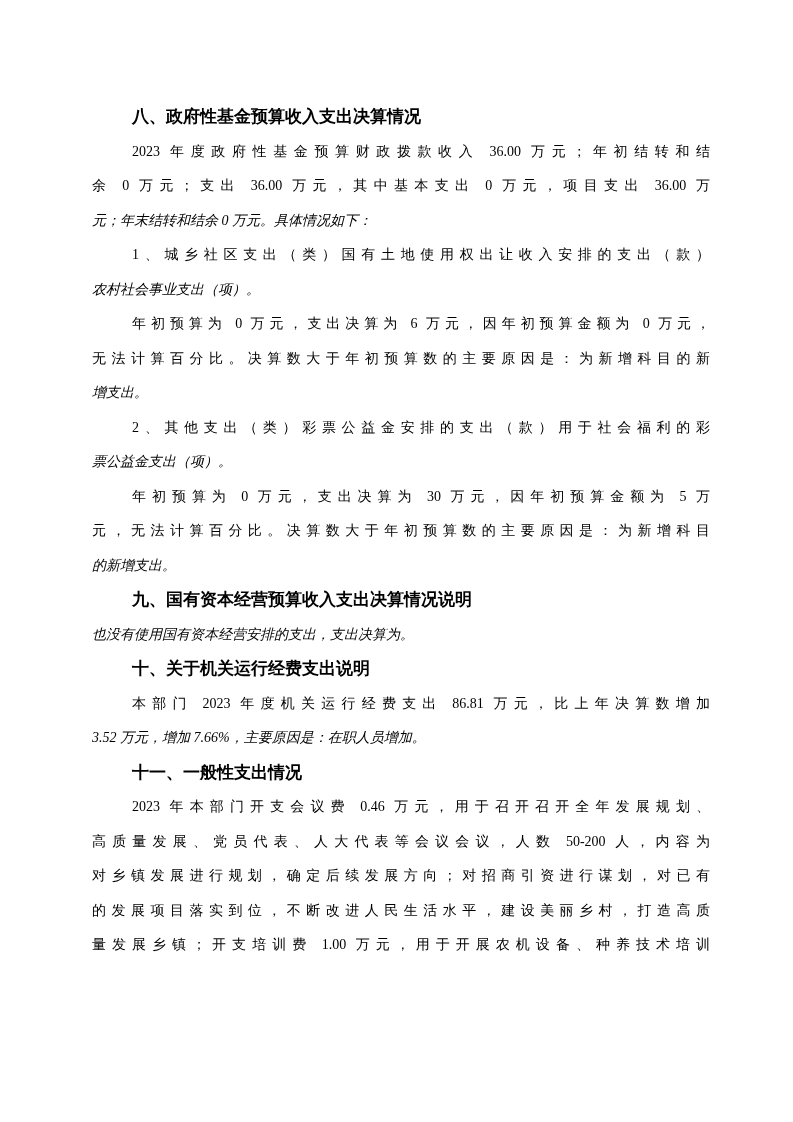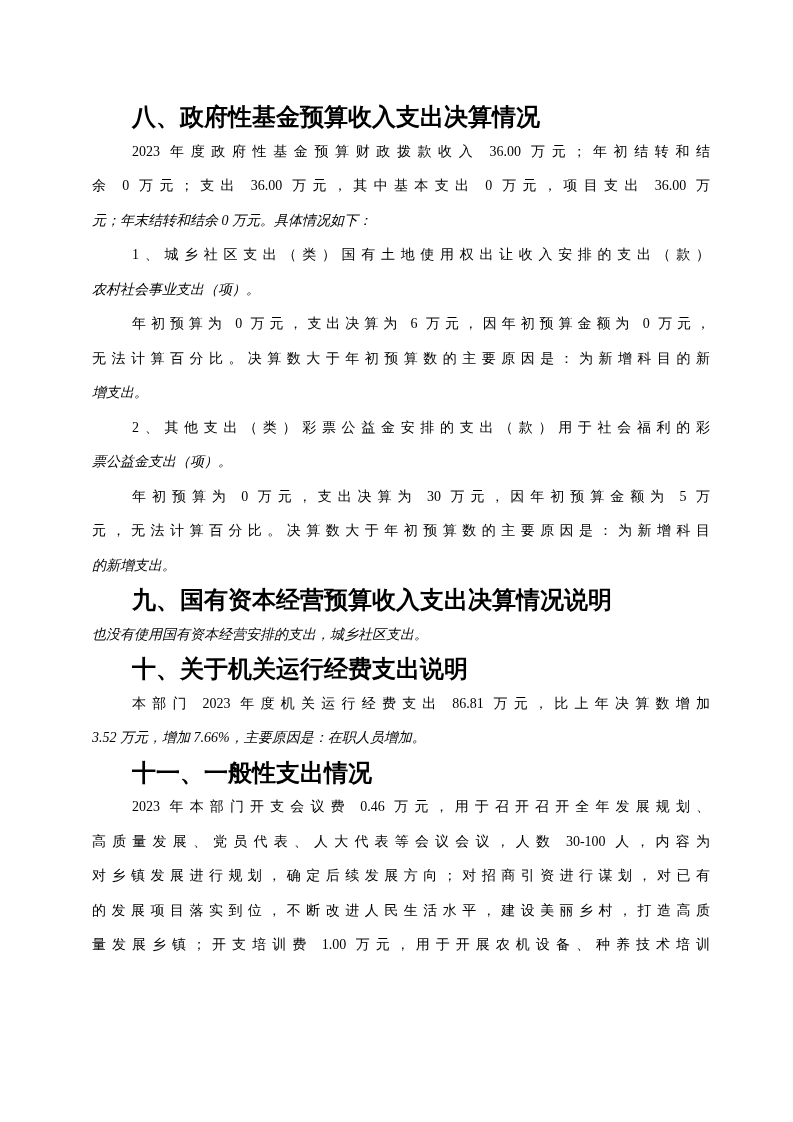--- a/index.html
+++ b/index.html
@@ -36,21 +36,21 @@
   .last {
     text-align: left;
     font-style: italic;
   }
   .first {
     text-indent: 40px;
   }
   .heading {
     font-family: "Liberation Sans", "DejaVu Sans", sans-serif;
     font-weight: 700;
-    font-size: 24px;
+    font-size: 17px;
     text-indent: 40px;
     text-align: left;
   }
 </style>
 </head>
 <body>
 
 <div class="page">
   <div class="content">
 
@@ -77,37 +77,37 @@
       <div>
         <div class="line first fill">年初预算为 0 万元，支出决算为 30 万元，因年初预算金额为 5 万</div>
         <div class="line fill">元，无法计算百分比。决算数大于年初预算数的主要原因是：为新增科目</div>
         <div class="line last">的新增支出。</div>
       </div>
     </section>
 
     <section>
       <div class="line heading">九、国有资本经营预算收入支出决算情况说明</div>
       <div>
-        <div class="line last">也没有使用国有资本经营安排的支出，城乡社区支出。</div>
+        <div class="line last">也没有使用国有资本经营安排的支出，支出决算为。</div>
       </div>
     </section>
 
     <section>
       <div class="line heading">十、关于机关运行经费支出说明</div>
       <div>
         <div class="line first fill">本部门 2023 年度机关运行经费支出 86.81 万元，比上年决算数增加</div>
         <div class="line last">3.52 万元，增加 7.66%，主要原因是：在职人员增加。</div>
       </div>
     </section>
 
     <section>
       <div class="line heading">十一、一般性支出情况</div>
       <div>
         <div class="line first fill">2023 年本部门开支会议费 0.46 万元，用于召开召开全年发展规划、</div>
-        <div class="line fill">高质量发展、党员代表、人大代表等会议会议，人数 30-100 人，内容为</div>
+        <div class="line fill">高质量发展、党员代表、人大代表等会议会议，人数 50-200 人，内容为</div>
         <div class="line fill">对乡镇发展进行规划，确定后续发展方向；对招商引资进行谋划，对已有</div>
         <div class="line fill">的发展项目落实到位，不断改进人民生活水平，建设美丽乡村，打造高质</div>
         <div class="line fill">量发展乡镇；开支培训费 1.00 万元，用于开展农机设备、种养技术培训</div>
       </div>
     </section>
 
   </div>
 </div>
 
 </body></html>

